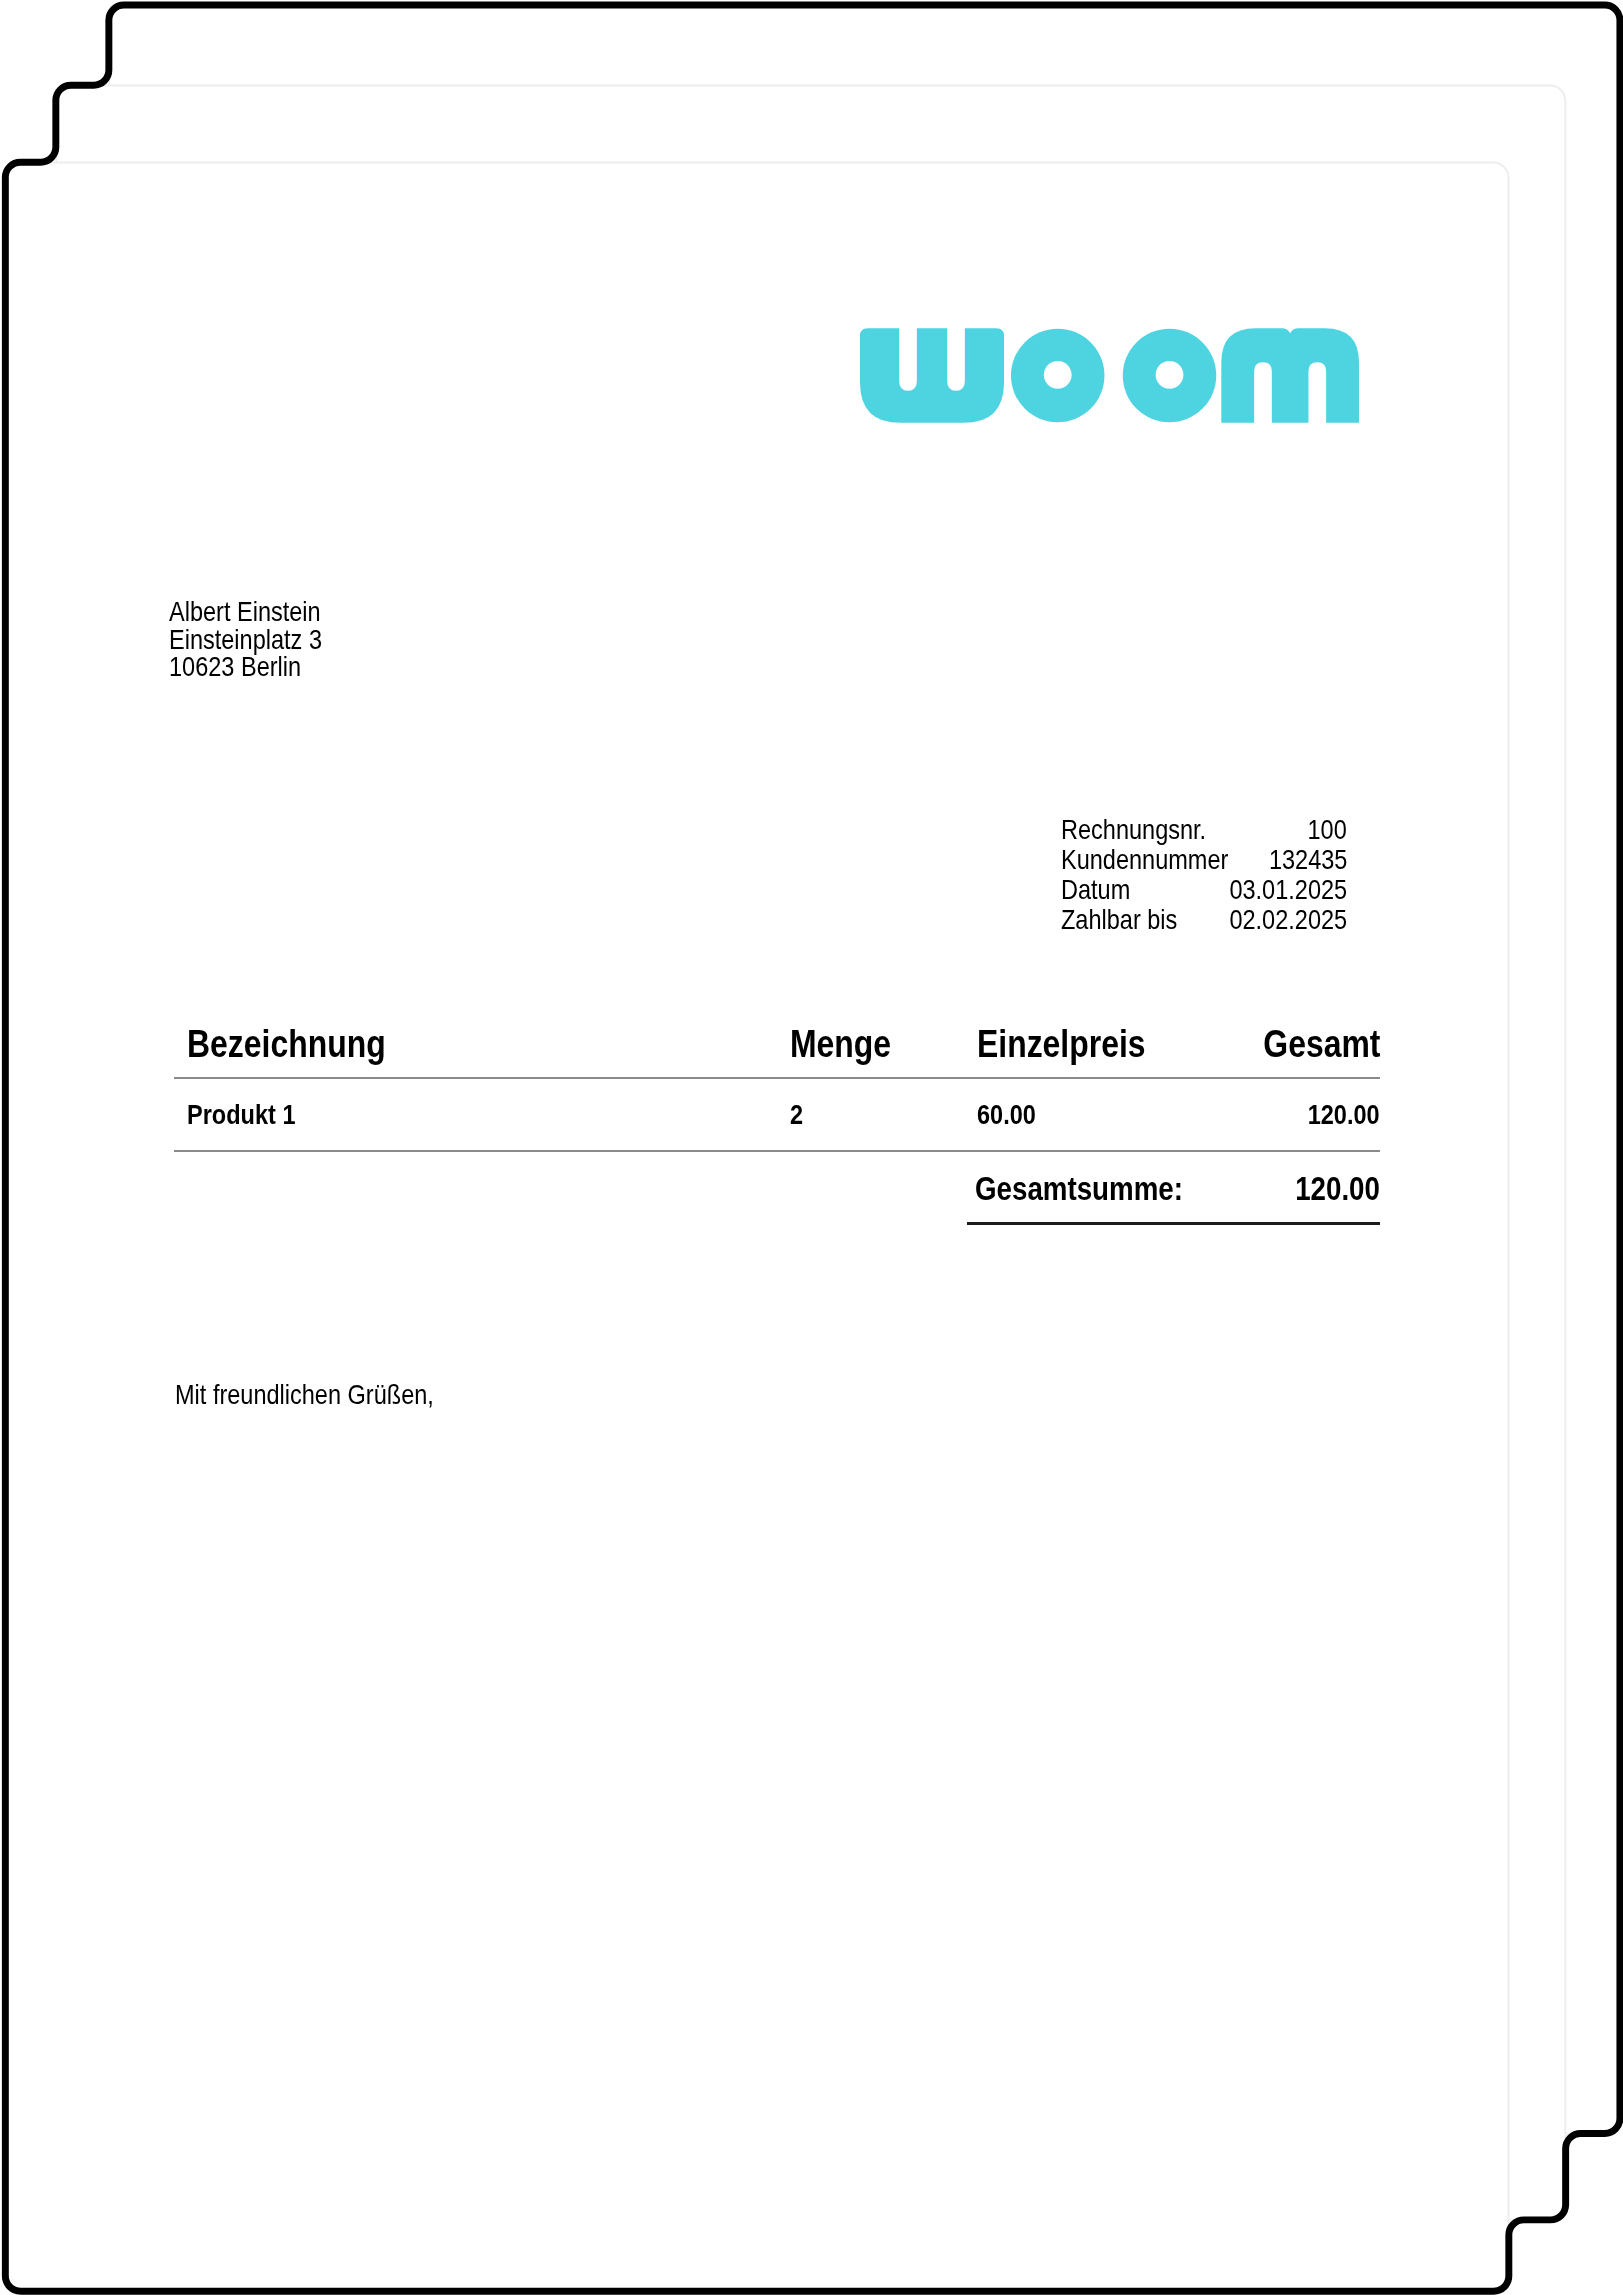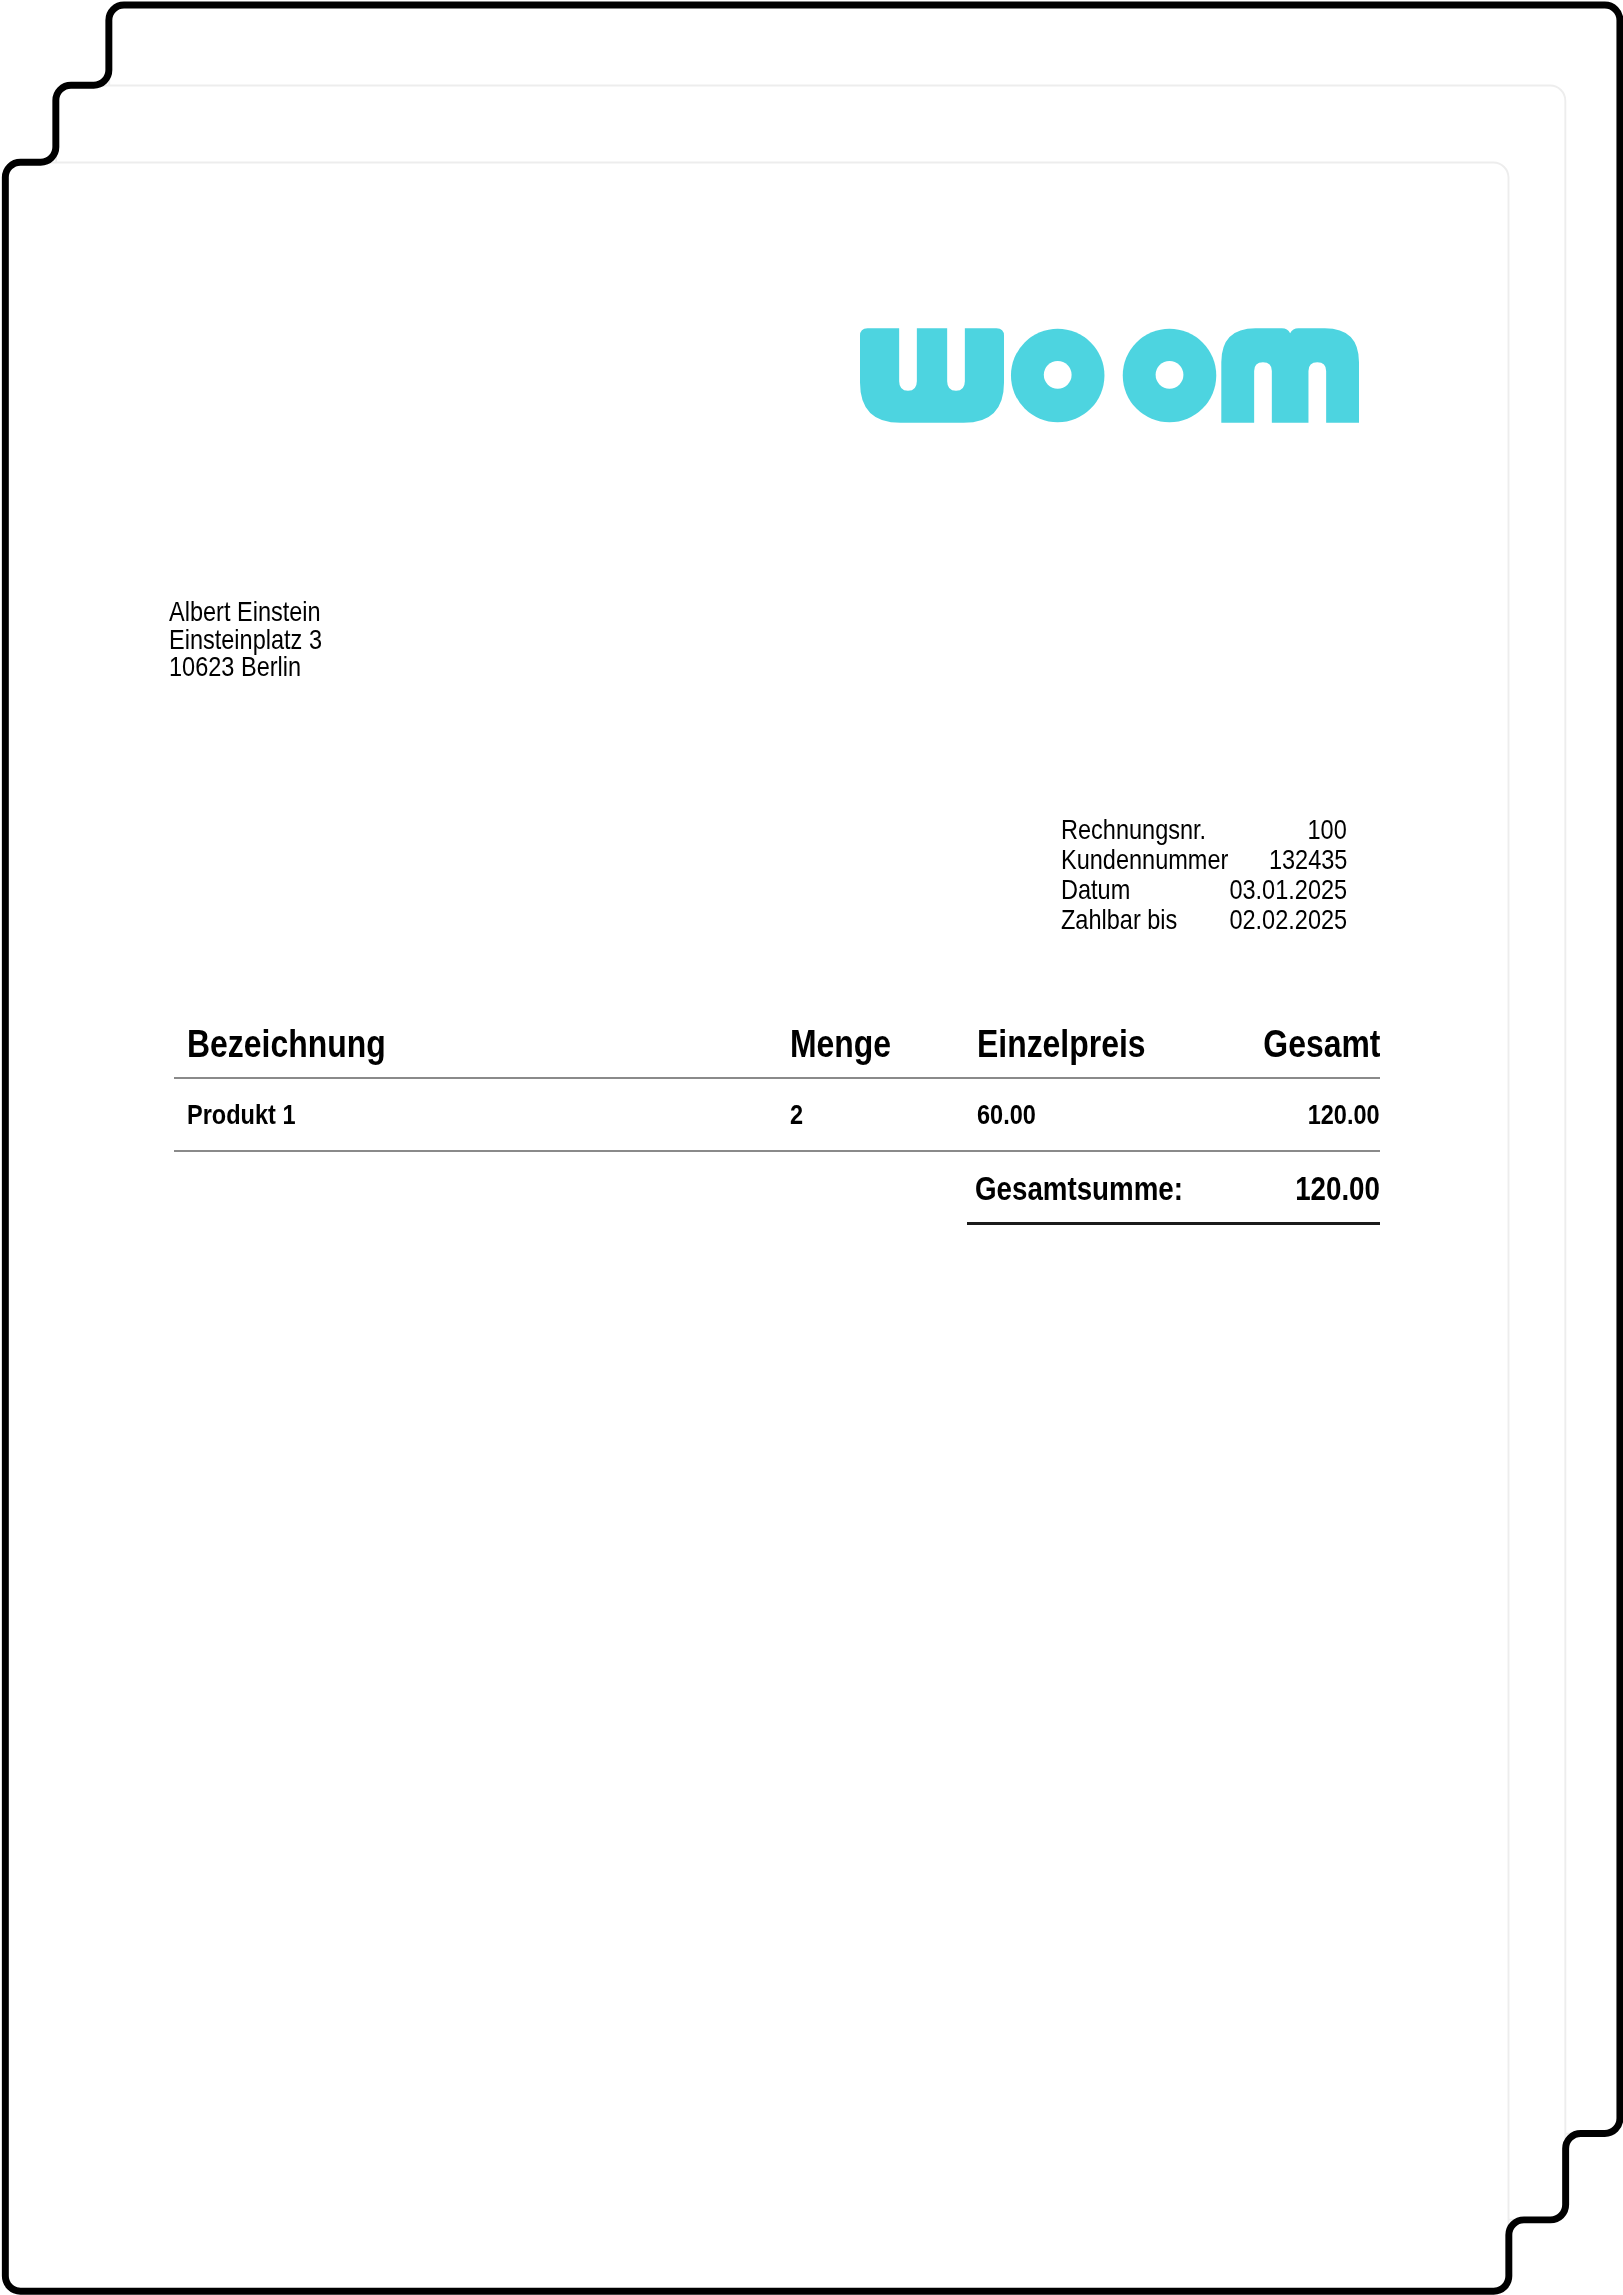--- a/index.html
+++ b/index.html
@@ -182,16 +182,17 @@
   <div id="rule-row" class="rule" style="background: rgb(138, 138, 138);"></div>
 
   <div id="total-row" class="abs">
     <span class="total-label"><span class="cx">Gesamtsumme:</span></span>
     <span class="total-value"><span class="cx-r">120.00</span></span>
   </div>
 
   <div id="rule-total" class="rule" style="background: rgb(27, 27, 27);"></div>
 
   <div id="closing" class="abs">
+    <div><span class="cx">Mit freundlichen Grüßen,</span></div>
   </div>
 
 </div>
 
 
 </body></html>

